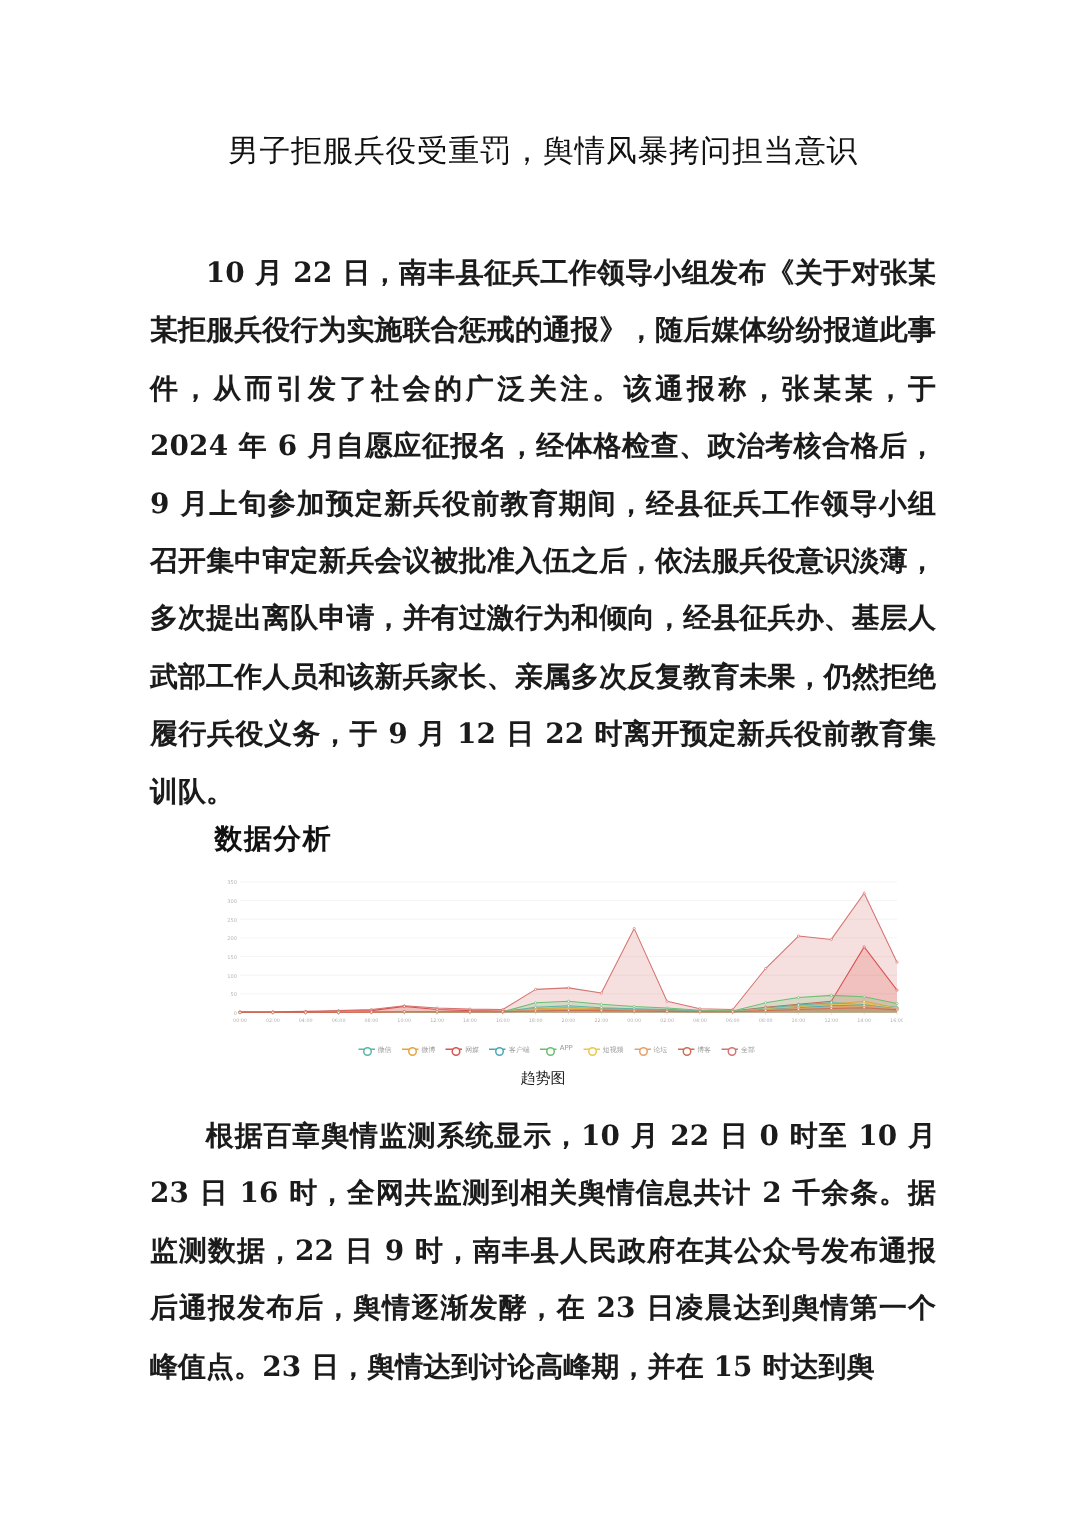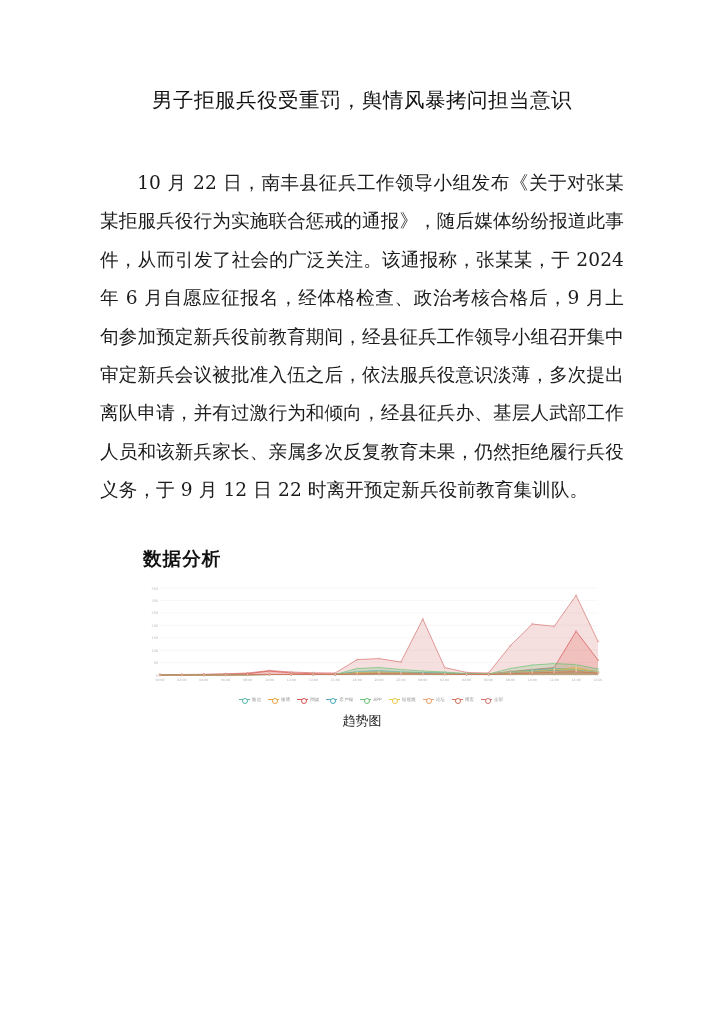--- a/index.html
+++ b/index.html
@@ -10,40 +10,40 @@
   }
   .page{position:absolute;inset:0;padding:0;}
 
   .doc-title{
     position:absolute;left:0;right:0;top:86px;
     text-align:center;font-size:20.5px;font-weight:normal;
     letter-spacing:.5px;color:#111;
     font-family:"DejaVu Serif","Liberation Serif",serif;
   }
 
-  .body-block{position:absolute;left:100px;width:524px;}
+  .body-block{position:absolute;left:100px;width:524px;font-weight:bold;}
   .para{
     font-size:18.6px;line-height:38.4px;text-align:justify;
     text-justify:inter-ideograph;text-indent:2em;color:#1b1b1b;
     margin:0;letter-spacing:.1px;
   }
 
   .section-head{
     position:absolute;left:143px;top:546px;
     font-size:18.6px;font-weight:bold;color:#111;
     letter-spacing:1px;
     font-family:Liberation Serif, serif;
   }
 
   
   .chart-wrap{position:absolute;left:140px;top:583px;width:462px;height:150px;}
   .chart-area{position:absolute;left:0;top:0;width:462px;height:108px;}
   .chart-caption{
     position:absolute;left:0;right:0;top:712px;text-align:center;
-    font-size:13px;color:#1b1b1b;
+    font-size:10px;color:#1b1b1b;
   }
   .legend{
     position:absolute;left:0;top:113px;width:462px;
     display:flex;justify-content:center;align-items:center;gap:7px;
     flex-wrap:nowrap;
   }
   .legend-item{display:flex;align-items:center;gap:2px;white-space:nowrap;}
   .legend-mark{
     width:11px;height:7px;position:relative;flex:none;
   }
@@ -404,14 +404,17 @@
             <i style="background: rgb(212, 115, 111);"></i>
             <b></b>
           </span>
           <span class="legend-label">全部</span>
         </div>
       </div>
   </div>
 
   <div class="chart-caption">趋势图</div>
 
+  <div class="body-block" style="top:739px;">
+    <p class="para">根据百章舆情监测系统显示，10 月 22 日 0 时至 10 月 23 日 16 时，全网共监测到相关舆情信息共计 2 千余条。据监测数据，22 日 9 时，南丰县人民政府在其公众号发布通报后通报发布后，舆情逐渐发酵，在 23 日凌晨达到舆情第一个峰值点。23 日，舆情达到讨论高峰期，并在 15 时达到舆</p>
+  </div>
 
 </div>
 
 </body></html>

